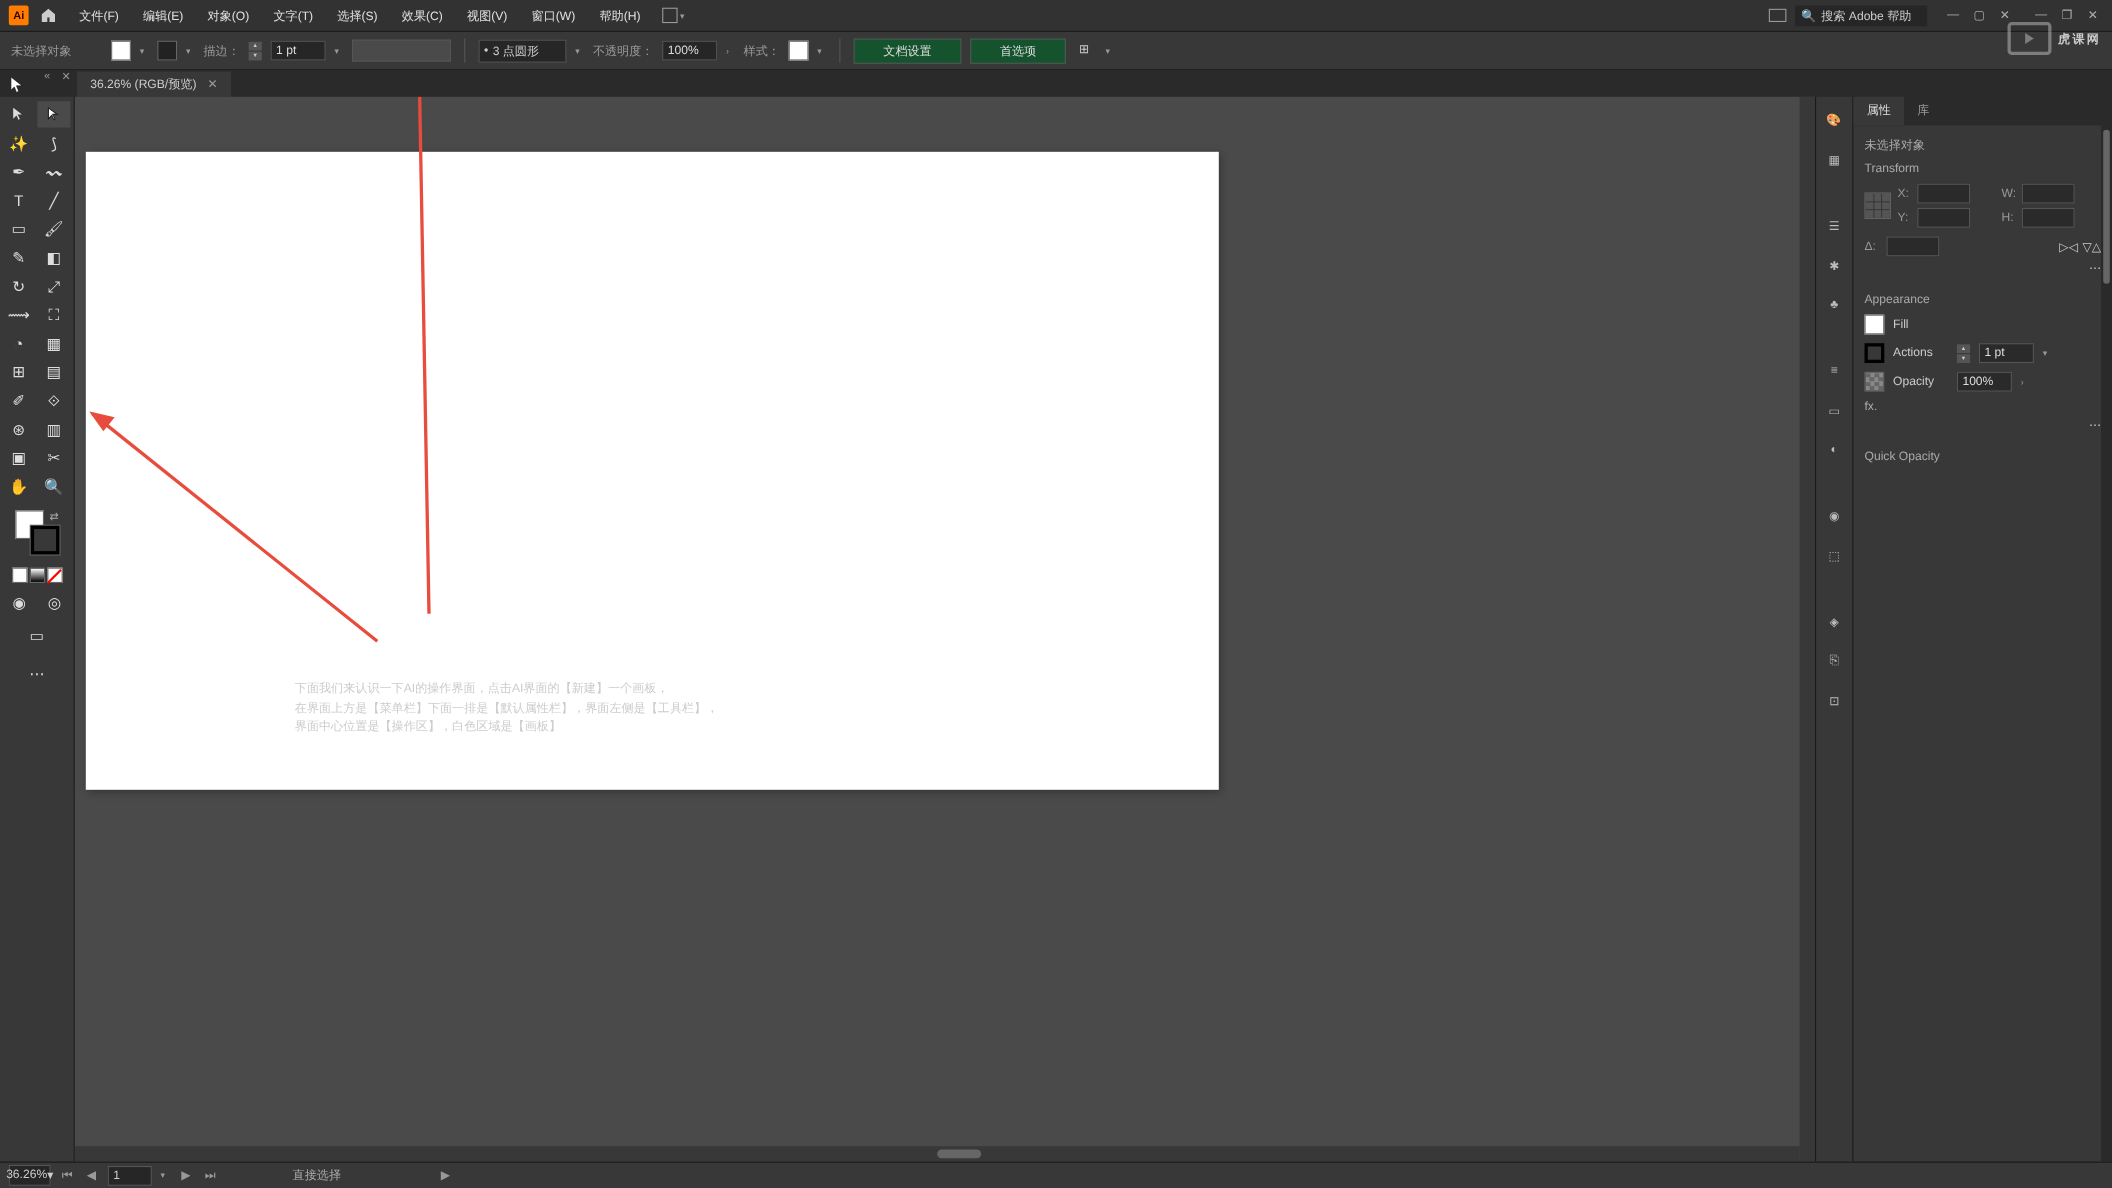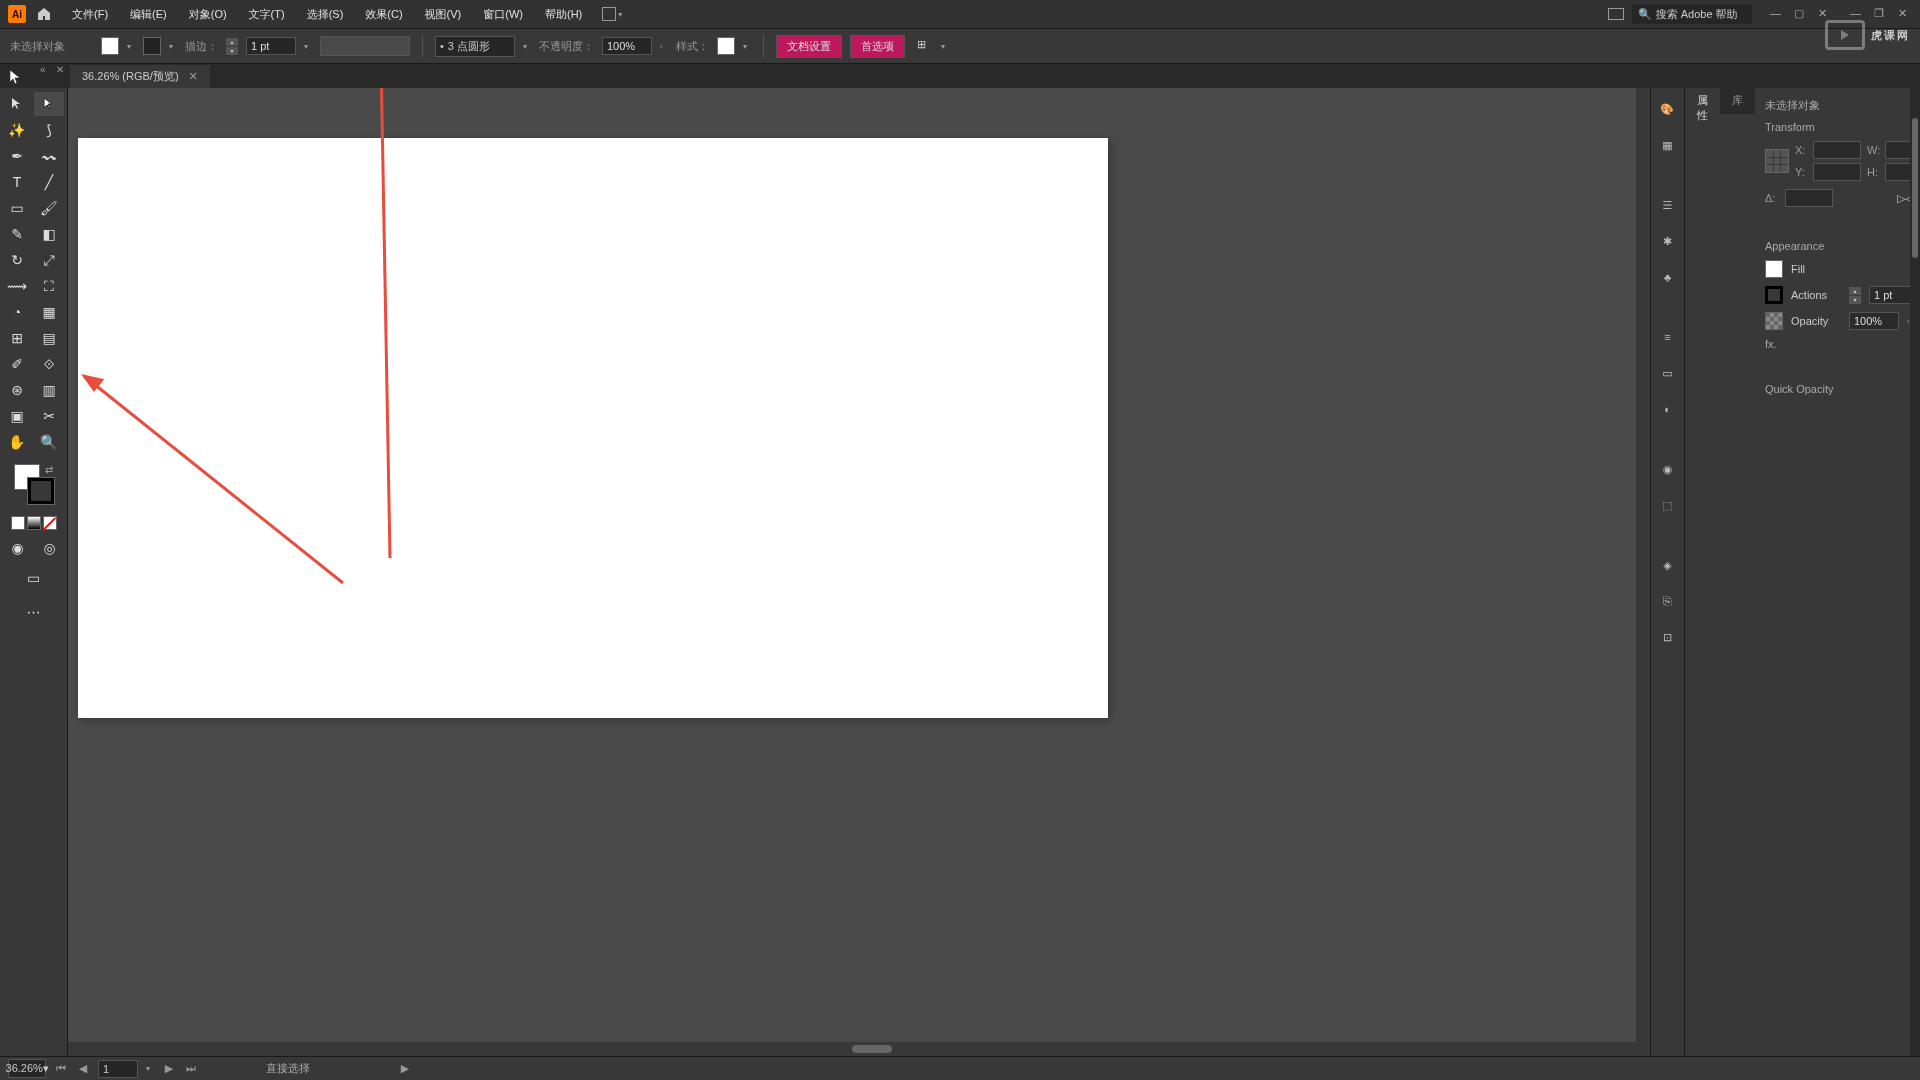--- a/index.html
+++ b/index.html
@@ -14,21 +14,21 @@
 .win-ctrl{width:14px;height:14px;cursor:pointer;color:#aaa}
 .control-bar{height:36px;background:#383838;border-top:1px solid #1a1a1a;border-bottom:1px solid #1a1a1a;display:flex;align-items:center;padding:0 10px;gap:8px}
 .ctrl-label{color:#999;font-size:11px}
 .swatch{width:18px;height:18px;border:1px solid #666;cursor:pointer}
 .swatch.white{background:#fff}
 .swatch.black{background:#222}
 .dropdown-arrow{width:8px;color:#999;cursor:pointer;font-size:8px}
 .ctrl-input{background:#262626;border:1px solid #555;padding:2px 4px;width:50px;color:#ddd}
 .ctrl-long{background:#4a4a4a;width:90px;height:20px;border:1px solid #555}
 .ctrl-select{background:#262626;border:1px solid #555;padding:2px 4px;width:80px;color:#ddd;display:flex;align-items:center;gap:4px}
-.ctrl-btn{background:#be185d;border:1px solid #555;padding:3px 10px;cursor:pointer;color:#ddd}
+.ctrl-btn{background:#14532d;border:1px solid #555;padding:3px 26px;cursor:pointer;color:#ddd}
 .ctrl-sep{width:1px;height:22px;background:#555;margin:0 4px}
 .stepper{display:flex;flex-direction:column;gap:1px}
 .stepper span{width:12px;height:8px;background:#555;font-size:6px;text-align:center;line-height:8px;cursor:pointer}
 .tab-bar{height:24px;background:#2a2a2a;display:flex;align-items:center;padding-left:70px}
 .doc-tab{background:#383838;padding:4px 12px;display:flex;align-items:center;gap:10px;color:#ddd;font-size:11px}
 .tab-close{cursor:pointer;color:#999}
 .main-area{position:absolute;top:88px;left:0;right:0;bottom:24px;display:flex}
 .toolbar{width:68px;background:#383838;border-right:1px solid #1a1a1a;display:flex;flex-direction:column;padding:4px 2px}
 .tool-row{display:flex;gap:2px;margin-bottom:2px}
 .tool{width:30px;height:24px;display:flex;align-items:center;justify-content:center;cursor:pointer;color:#ddd;font-size:14px}
@@ -41,21 +41,21 @@
 .color-sw{width:14px;height:14px;border:1px solid #666}
 .canvas-area{flex:1;background:#4a4a4a;position:relative;overflow:hidden}
 .artboard{position:absolute;top:50px;left:10px;width:1030px;height:580px;background:#fff;box-shadow:2px 2px 8px rgba(0,0,0,0.3)}
 .arrow-line{position:absolute;stroke:#e74c3c;stroke-width:2.5;fill:#e74c3c}
 .anno-text{position:absolute;color:#e74c3c;font-size:22px;line-height:1.6;font-weight:500}
 .scroll-v{position:absolute;right:0;top:0;bottom:0;width:14px;background:#383838}
 .scroll-h{position:absolute;left:0;right:14px;bottom:0;height:14px;background:#383838}
 .scroll-thumb-h{position:absolute;left:50%;width:40px;height:8px;top:3px;background:#666;border-radius:4px}
 .right-strip{width:34px;background:#383838;border-left:1px solid #1a1a1a;display:flex;flex-direction:column;align-items:center;padding-top:10px;gap:14px}
 .strip-icon{width:22px;height:22px;cursor:pointer;color:#bbb;display:flex;align-items:center;justify-content:center}
-.props-panel{width:236px;background:#383838;border-left:1px solid #1a1a1a;display:flex;}
+.props-panel{width:236px;background:#383838;border-left:1px solid #1a1a1a;display:flex;flex-direction:column}
 .panel-tabs{display:flex;background:#2a2a2a;height:26px}
 .panel-tab{padding:5px 12px;cursor:pointer;color:#999}
 .panel-tab.active{background:#383838;color:#ddd}
 .panel-body{padding:10px;flex:1}
 .panel-section{margin-bottom:16px}
 .section-title{color:#aaa;margin-bottom:8px;font-size:11px}
 .transform-grid{display:grid;grid-template-columns:24px 1fr;gap:6px;align-items:center}
 .ref-point{width:24px;height:24px;display:grid;grid-template-columns:repeat(3,1fr);gap:1px;border:1px solid #666}
 .ref-point span{background:#555}
 .xy-grid{display:grid;grid-template-columns:auto 1fr auto 1fr;gap:4px;align-items:center;font-size:10px}
@@ -254,20 +254,25 @@
   </div>
 
   <div class="canvas-area">
     <div class="artboard"></div>
     <svg class="arrow-line" style="position:absolute;top:0;left:0;width:100%;height:100%;pointer-events:none">
       <line x1="312" y1="-85" x2="322" y2="470" stroke="#e74c3c" stroke-width="3"></line>
       <polygon points="312,-85 306,-68 318,-68" fill="#e74c3c"></polygon>
       <line x1="275" y1="495" x2="16" y2="288" stroke="#e74c3c" stroke-width="3"></line>
       <polygon points="16,288 34,292 26,302" fill="#e74c3c"></polygon>
     </svg>
+    <div class="anno-text" style="top:530px;left:200px">
+      <div>下面我们来认识一下AI的操作界面，点击AI界面的【新建】一个画板，</div>
+      <div>在界面上方是【菜单栏】下面一排是【默认属性栏】，界面左侧是【工具栏】，</div>
+      <div>界面中心位置是【操作区】，白色区域是【画板】</div>
+    </div>
     <div class="scroll-v"></div>
     <div class="scroll-h">
         <div class="scroll-thumb-h"></div>
       </div>
   </div>
 
   <div class="right-strip">
     <div class="strip-icon">🎨</div>
     <div class="strip-icon">▦</div>
     <div style="height:10px"></div>

